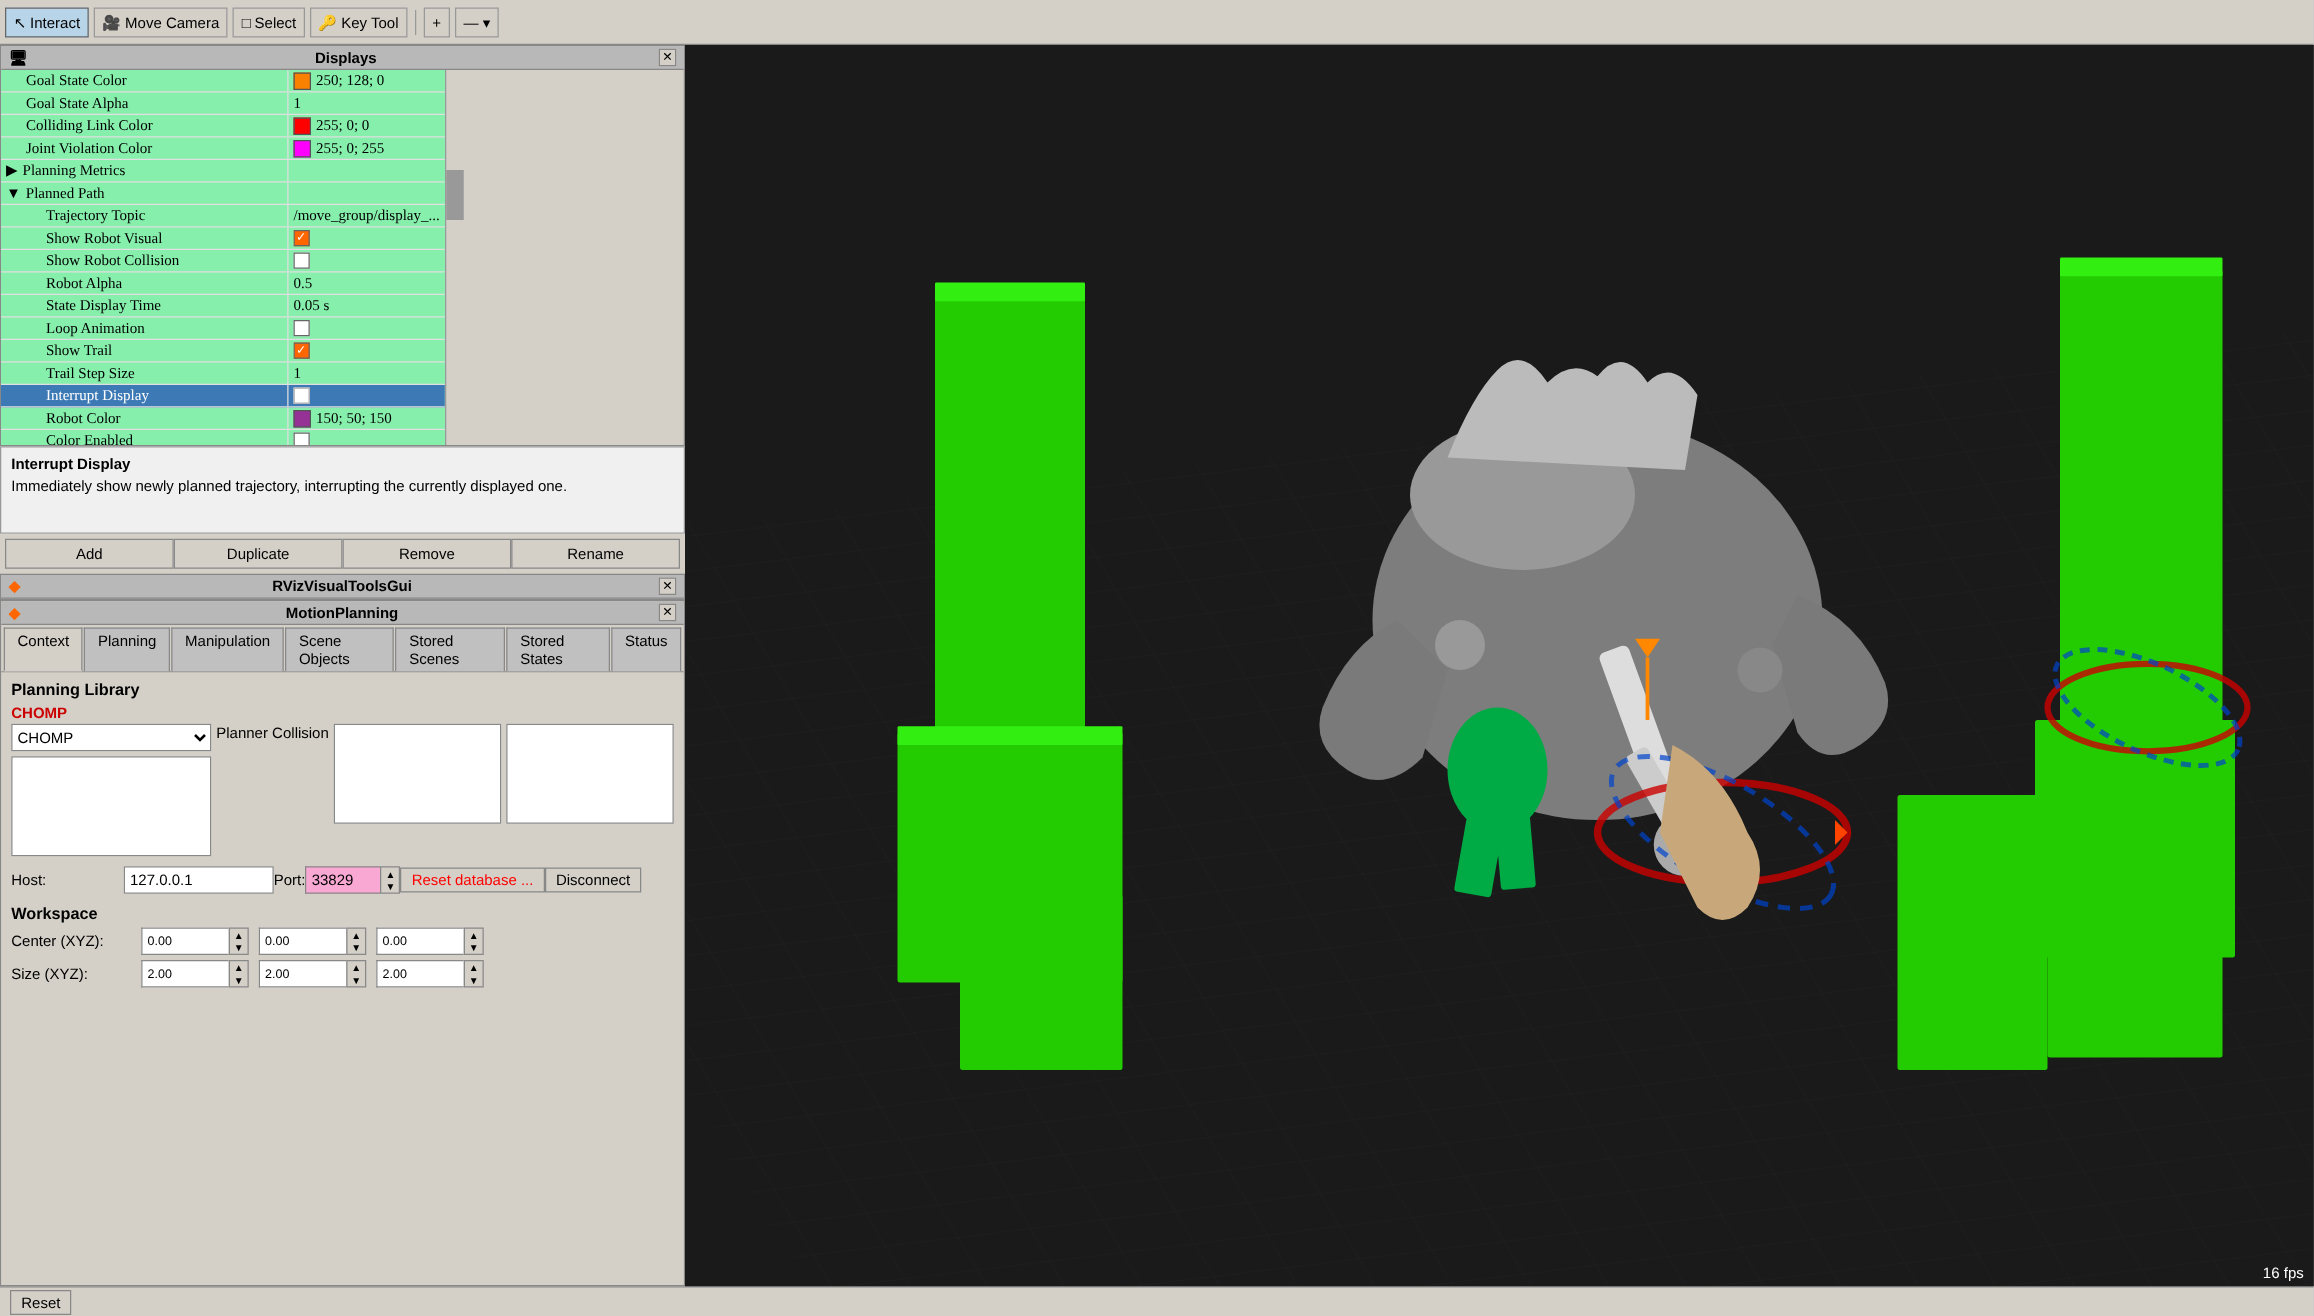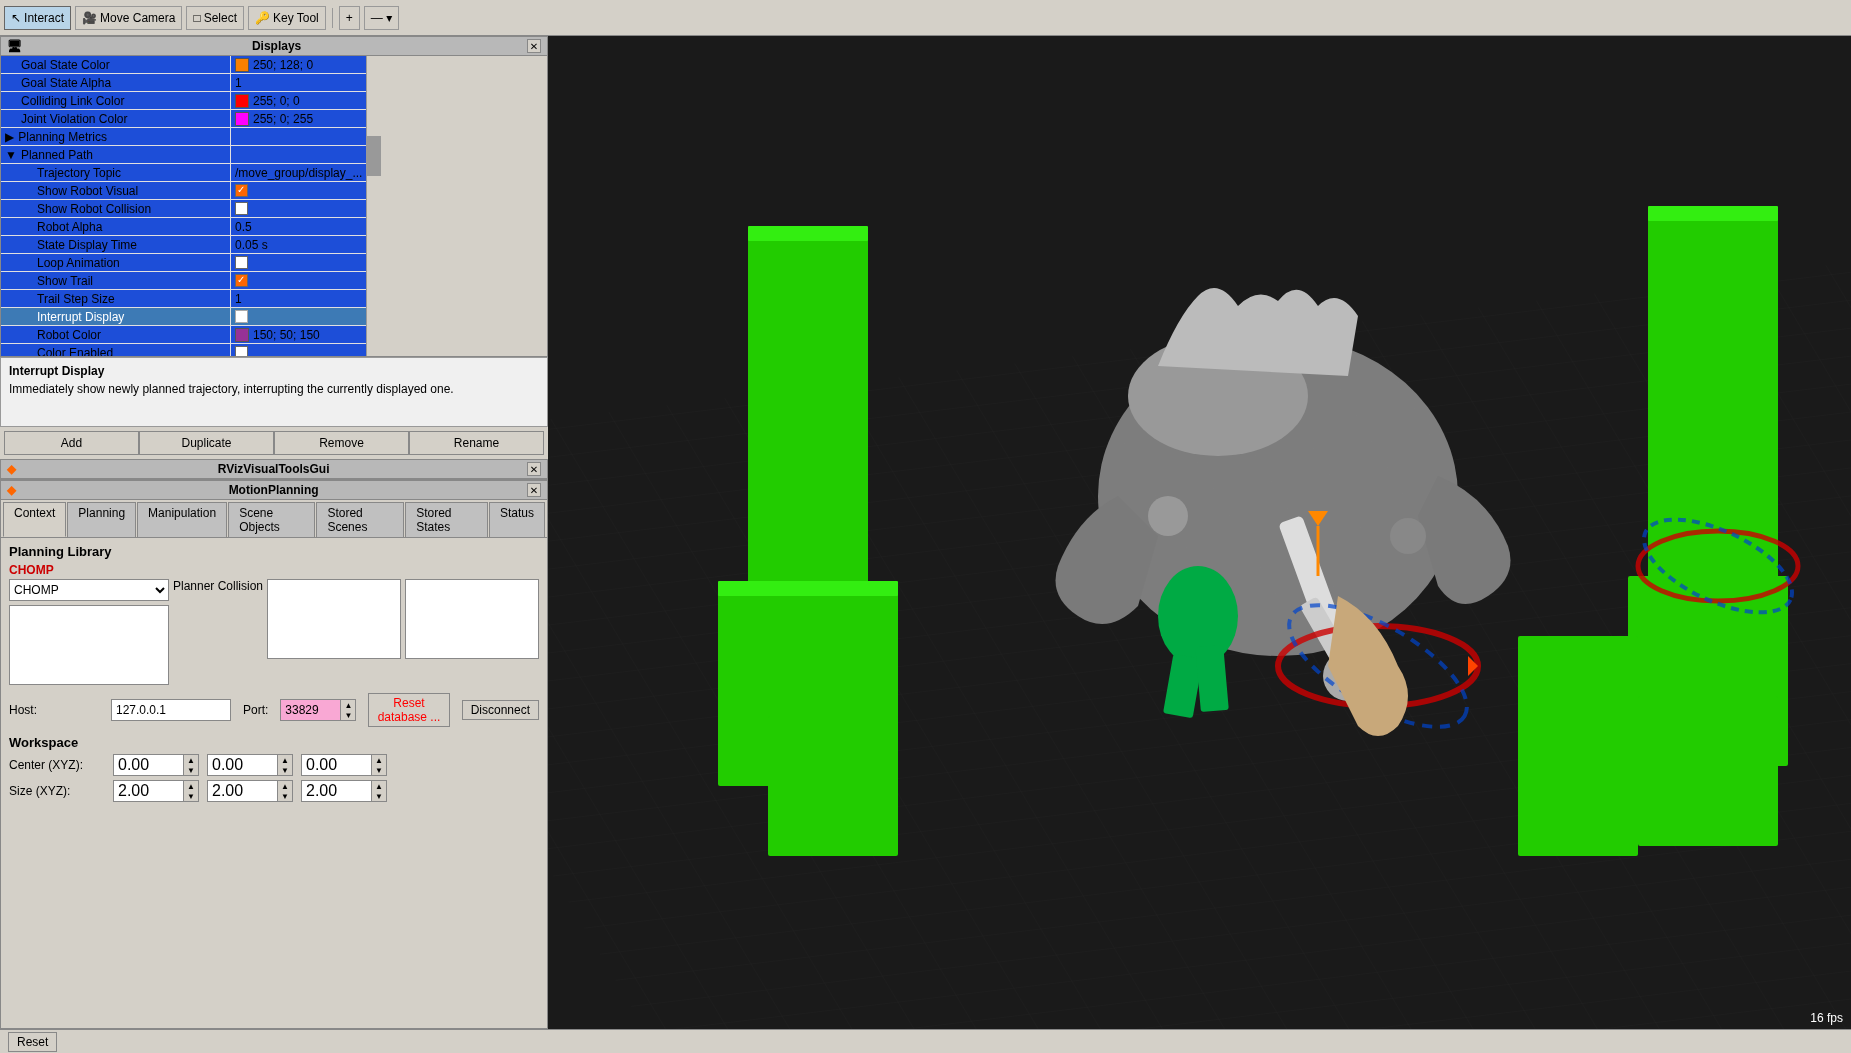--- a/index.html
+++ b/index.html
@@ -70,21 +70,22 @@
       border: 1px solid #888;
       cursor: pointer;
       font-size: 10px;
       display: flex; align-items: center; justify-content: center;
     }
 
     
     #displays-content {
       height: 300px;
       overflow-y: auto;
-      background: #1d4ed8;
+      background: #86efac;
+      font-family: Liberation Serif, serif;
     }
     .prop-row {
       display: flex;
       border-bottom: 1px solid #e0e0e0;
       min-height: 18px;
     }
     .prop-row.selected {
       background: #3d7ab5;
       color: white;
     }
@@ -221,21 +222,21 @@
       overflow-y: auto;
       background: #d4d0c8;
     }
     .section-label { font-weight: bold; margin-bottom: 4px; font-size: 13px; }
     .subsection-label { font-weight: bold; color: #cc0000; font-size: 12px; margin-bottom: 2px; }
 
     .field-row {
       display: flex;
       align-items: center;
       margin-bottom: 4px;
-      gap: 12px;
+      gap: 0;
     }
     .field-label { min-width: 90px; font-size: 12px; }
     .field-label2 { font-size: 12px; }
     .text-input {
       height: 22px;
       border: 1px solid #888;
       background: white;
       padding: 0 4px;
       font-size: 12px;
     }
@@ -314,21 +315,21 @@
     .xyz-spin {
       display: flex;
       align-items: center;
     }
     .xyz-spin input {
       width: 70px;
       height: 22px;
       border: 1px solid #888;
       background: white;
       padding: 0 4px;
-      font-size: 16px;
+      font-size: 10px;
       border-right: none;
     }
     .xyz-spin .spin-arrows {
       height: 22px;
     }
 
     .reset-btn {
       background: #d4d0c8;
       border: 1px solid #888;
       padding: 2px 8px;

